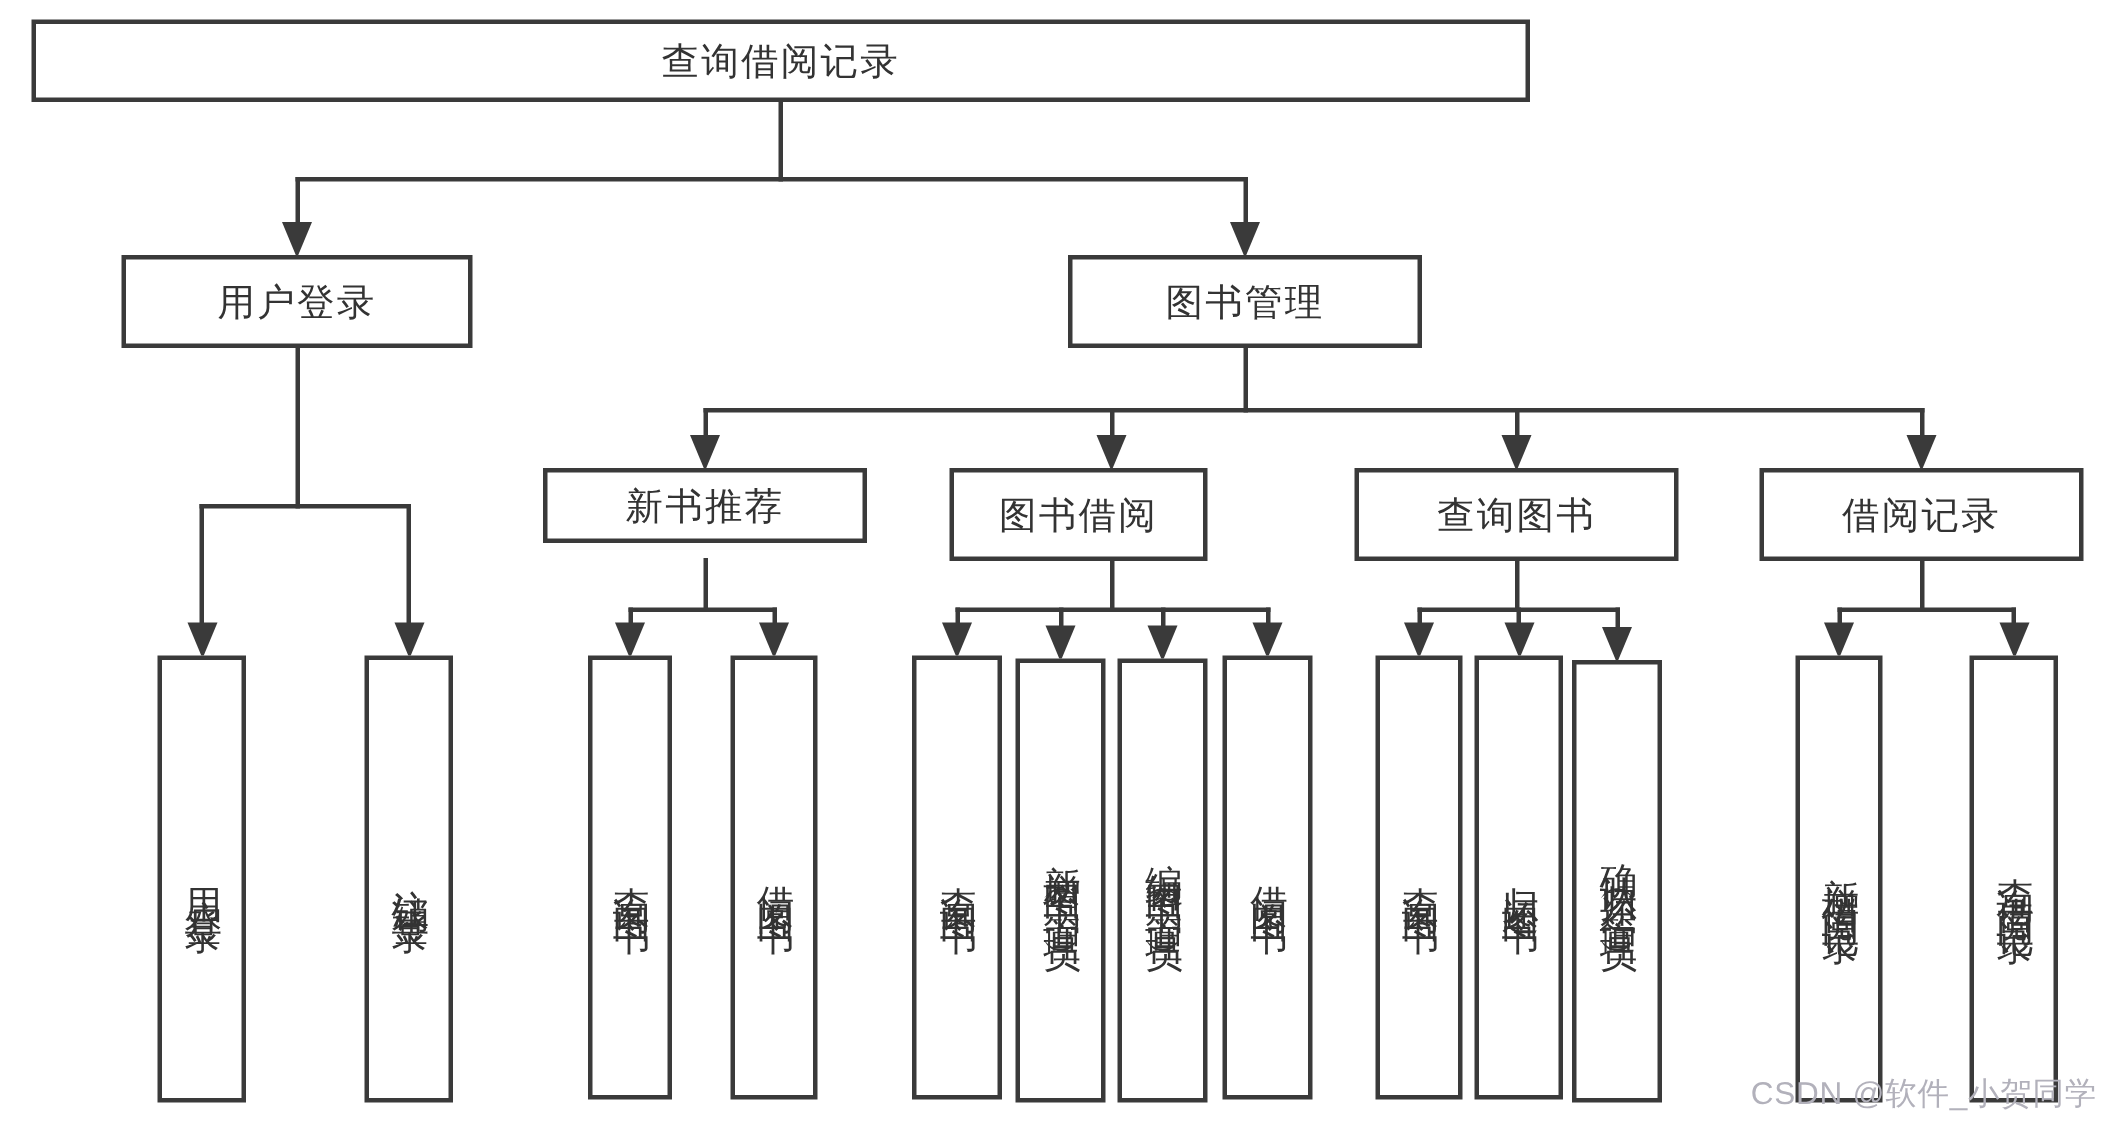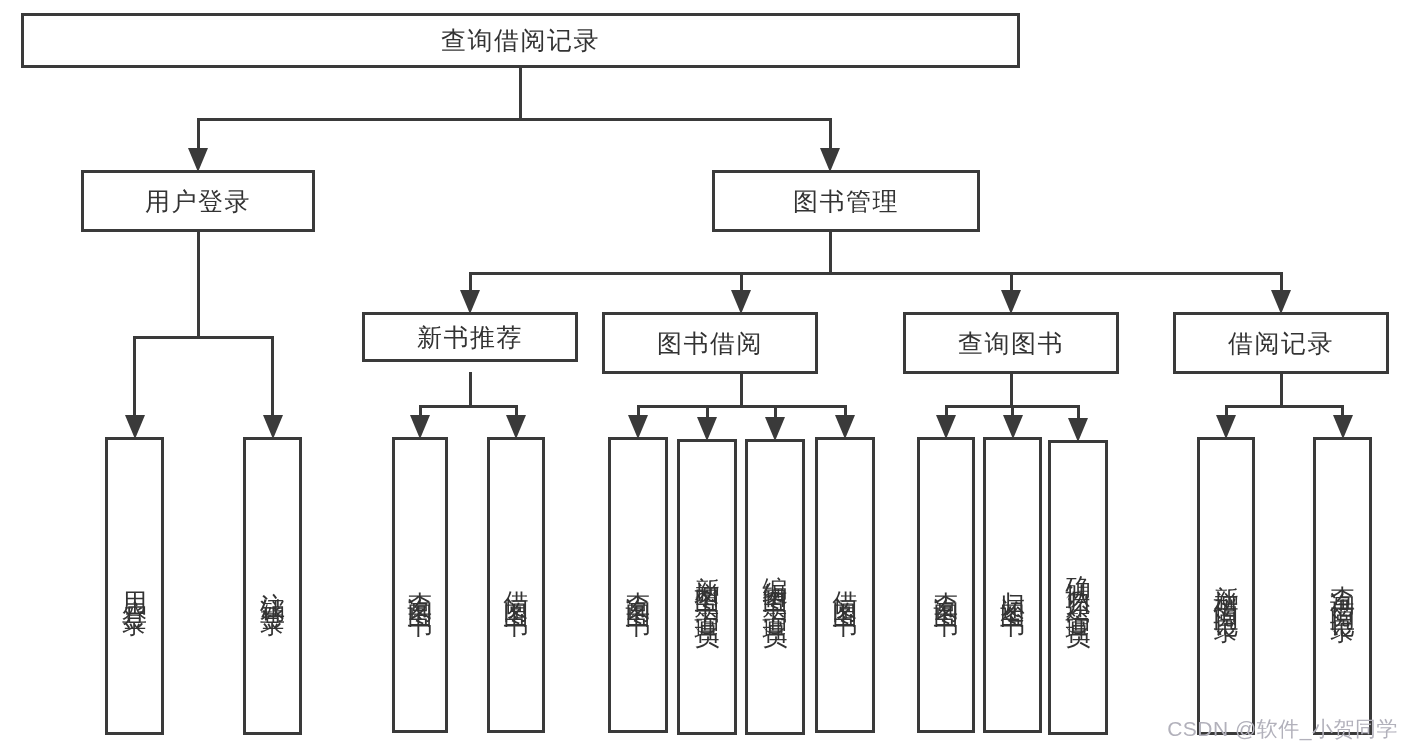--- a/index.html
+++ b/index.html
@@ -112,27 +112,27 @@
     <div class="line" style="left: 1224.5px; top: 405px; width: 3px; height: 26px;"></div>
     <div class="arrow" style="left: 1216px; top: 415px;"></div>
     <div class="line" style="left: 1341px; top: 405px; width: 3px; height: 26px;"></div>
     <div class="arrow" style="left: 1332.5px; top: 415px;"></div>
     <div class="node horiz" style="left: 21px; top: 13px; width: 999px; height: 55px;">
       <span class="lbl">查询借阅记录</span>
     </div>
     <div class="node horiz" style="left: 81px; top: 170px; width: 234px; height: 62px;">
       <span class="lbl">用户登录</span>
     </div>
-    <div class="node horiz" style="left: 712px; top: 170px; width: 268px; height: 62px;">
+    <div class="node horiz" style="left: 712px; top: 170px; width: 236px; height: 62px;">
       <span class="lbl">图书管理</span>
     </div>
     <div class="node horiz" style="left: 362px; top: 312px; width: 216px; height: 50px;">
       <span class="lbl">新书推荐</span>
     </div>
-    <div class="node horiz" style="left: 602px; top: 312px; width: 216px; height: 62px; font-family: Liberation Mono, monospace;">
+    <div class="node horiz" style="left: 633px; top: 312px; width: 172px; height: 62px; font-family: Liberation Mono, monospace;">
       <span class="lbl">图书借阅</span>
     </div>
     <div class="node horiz" style="left: 903px; top: 312px; width: 216px; height: 62px;">
       <span class="lbl">查询图书</span>
     </div>
     <div class="node horiz" style="left: 1173px; top: 312px; width: 216px; height: 62px;">
       <span class="lbl">借阅记录</span>
     </div>
     <div class="node vert" style="left: 105px; top: 437px; width: 59px; height: 298px;">
       <span class="lbl">用户登录</span>

